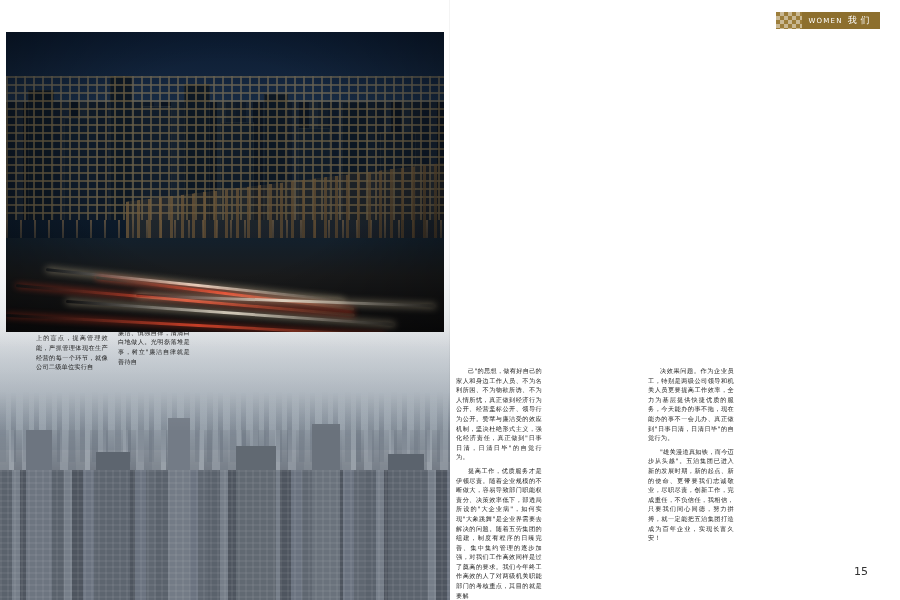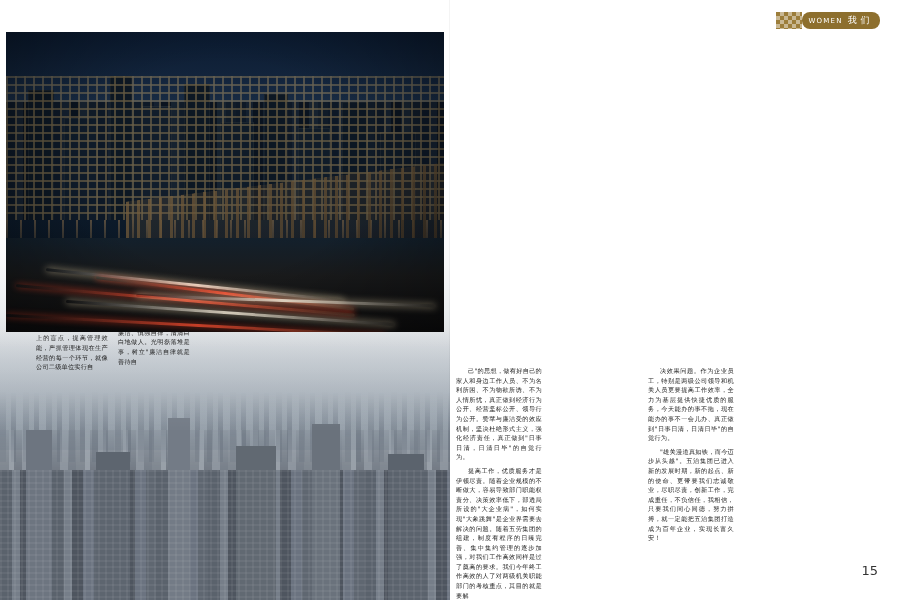--- a/index.html
+++ b/index.html
@@ -176,21 +176,20 @@
   .header-tab .label {
     background: #8d6f2e;
     color: #ffffff;
     font-size: 8px;
     letter-spacing: 0.5px;
     padding: 0 10px 0 6px;
     display: flex;
     align-items: center;
     gap: 5px;
     font-family: "DejaVu Sans", sans-serif;
-    border-radius: 8px;
   }
   .header-tab .label .en {
     font-size: 7px;
     letter-spacing: 1.2px;
   }
   .header-tab .label .cn {
     font-size: 9px;
   }
 
   
@@ -320,23 +319,23 @@
   
   .lcol1 { left: 36px;  top: 84px; width: 72px; }
   .lcol2 { left: 118px; top: 84px; width: 72px; }
 
   
   .rcol1 { left: 456px; top: 366px; width: 86px; }
   .rcol3 { left: 648px; top: 366px; width: 86px; }
 
   .page-number {
     position: absolute;
-    right: 22px;
+    right: 32px;
     bottom: 22px;
-    font-size: 13px;
+    font-size: 11px;
     color: #333333;
     font-family: "DejaVu Sans", sans-serif;
   }
 
   .gutter {
     position: absolute;
     left: 449px;
     top: 0;
     width: 2px;
     height: 600px;

